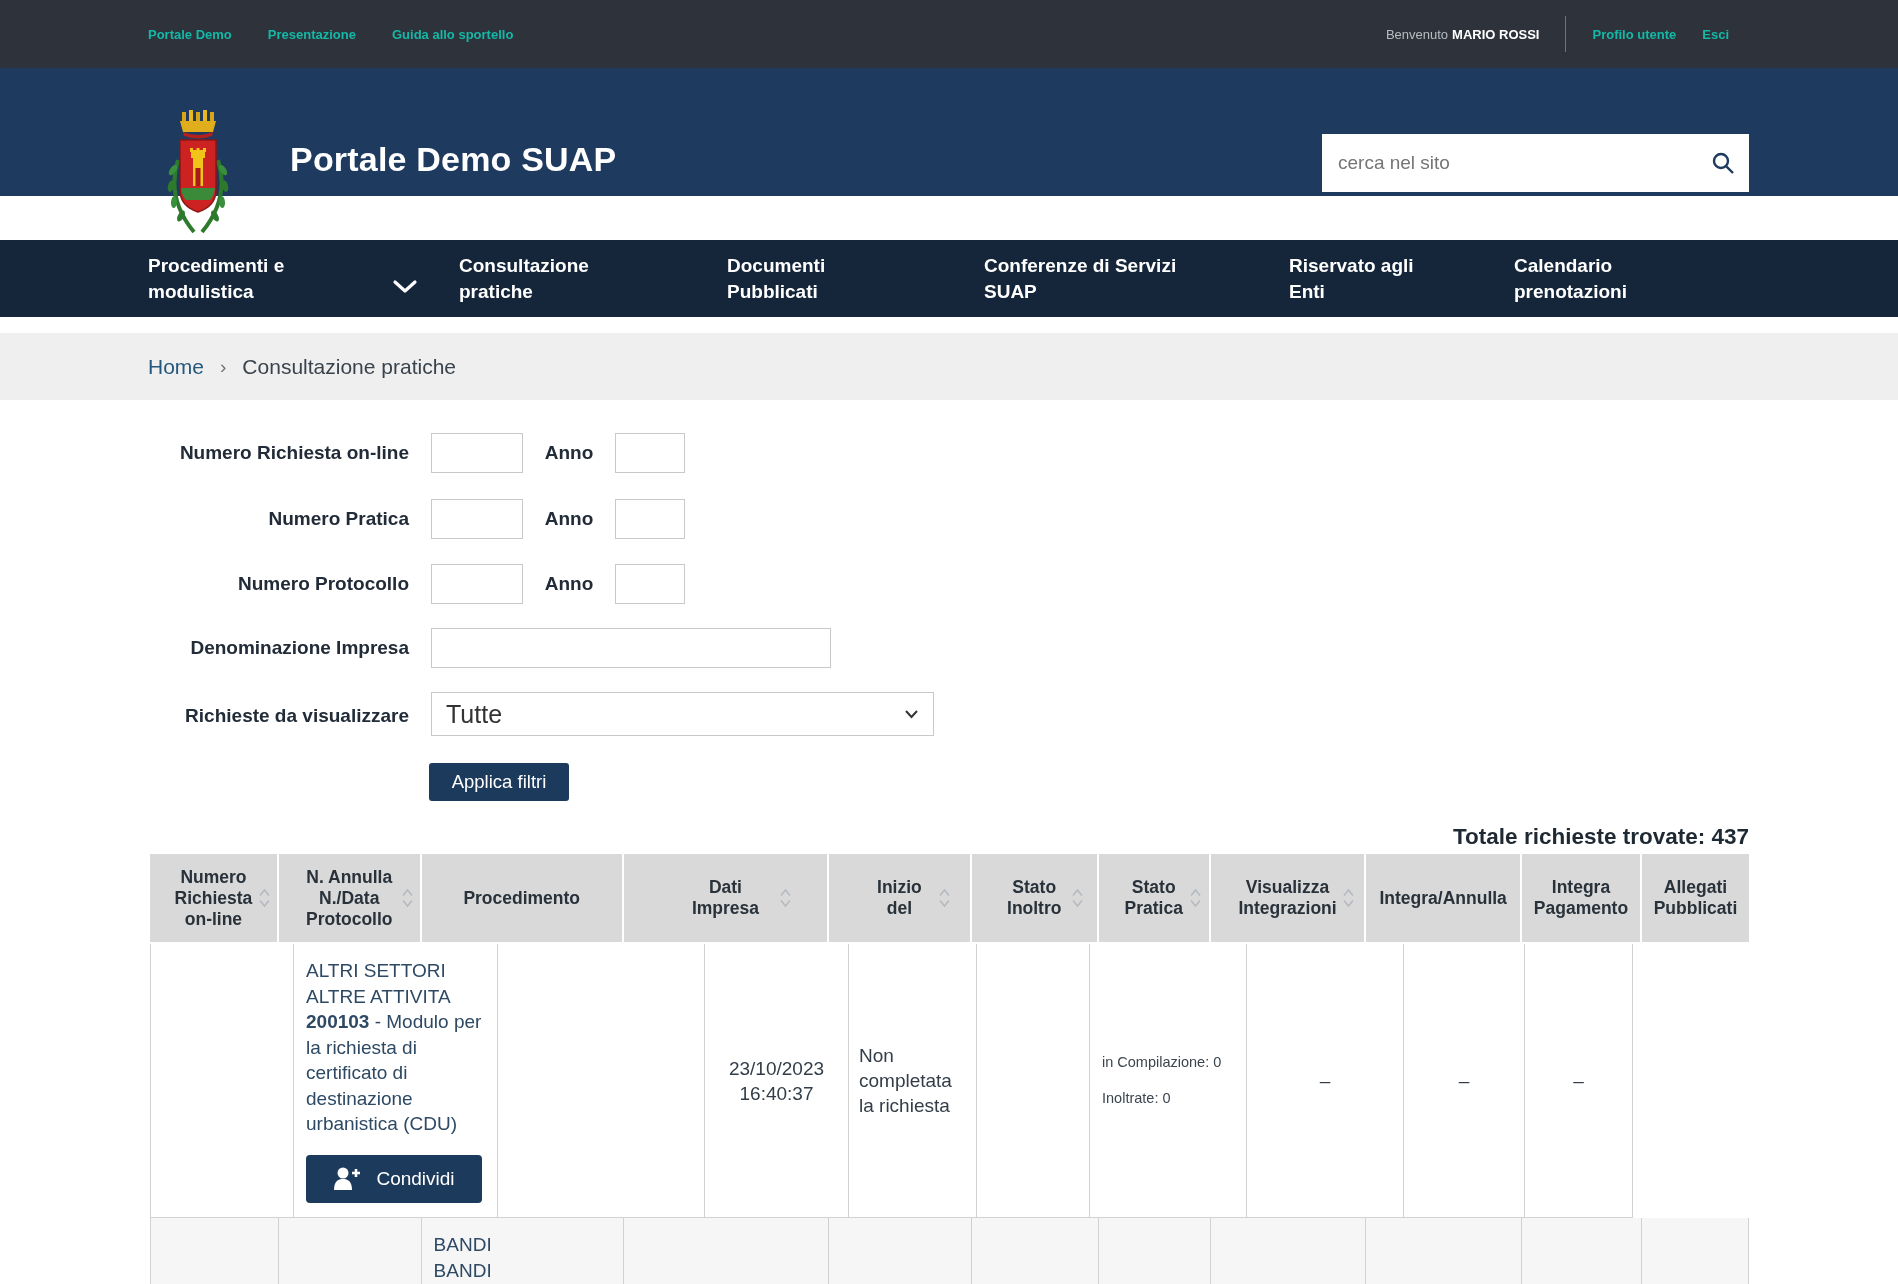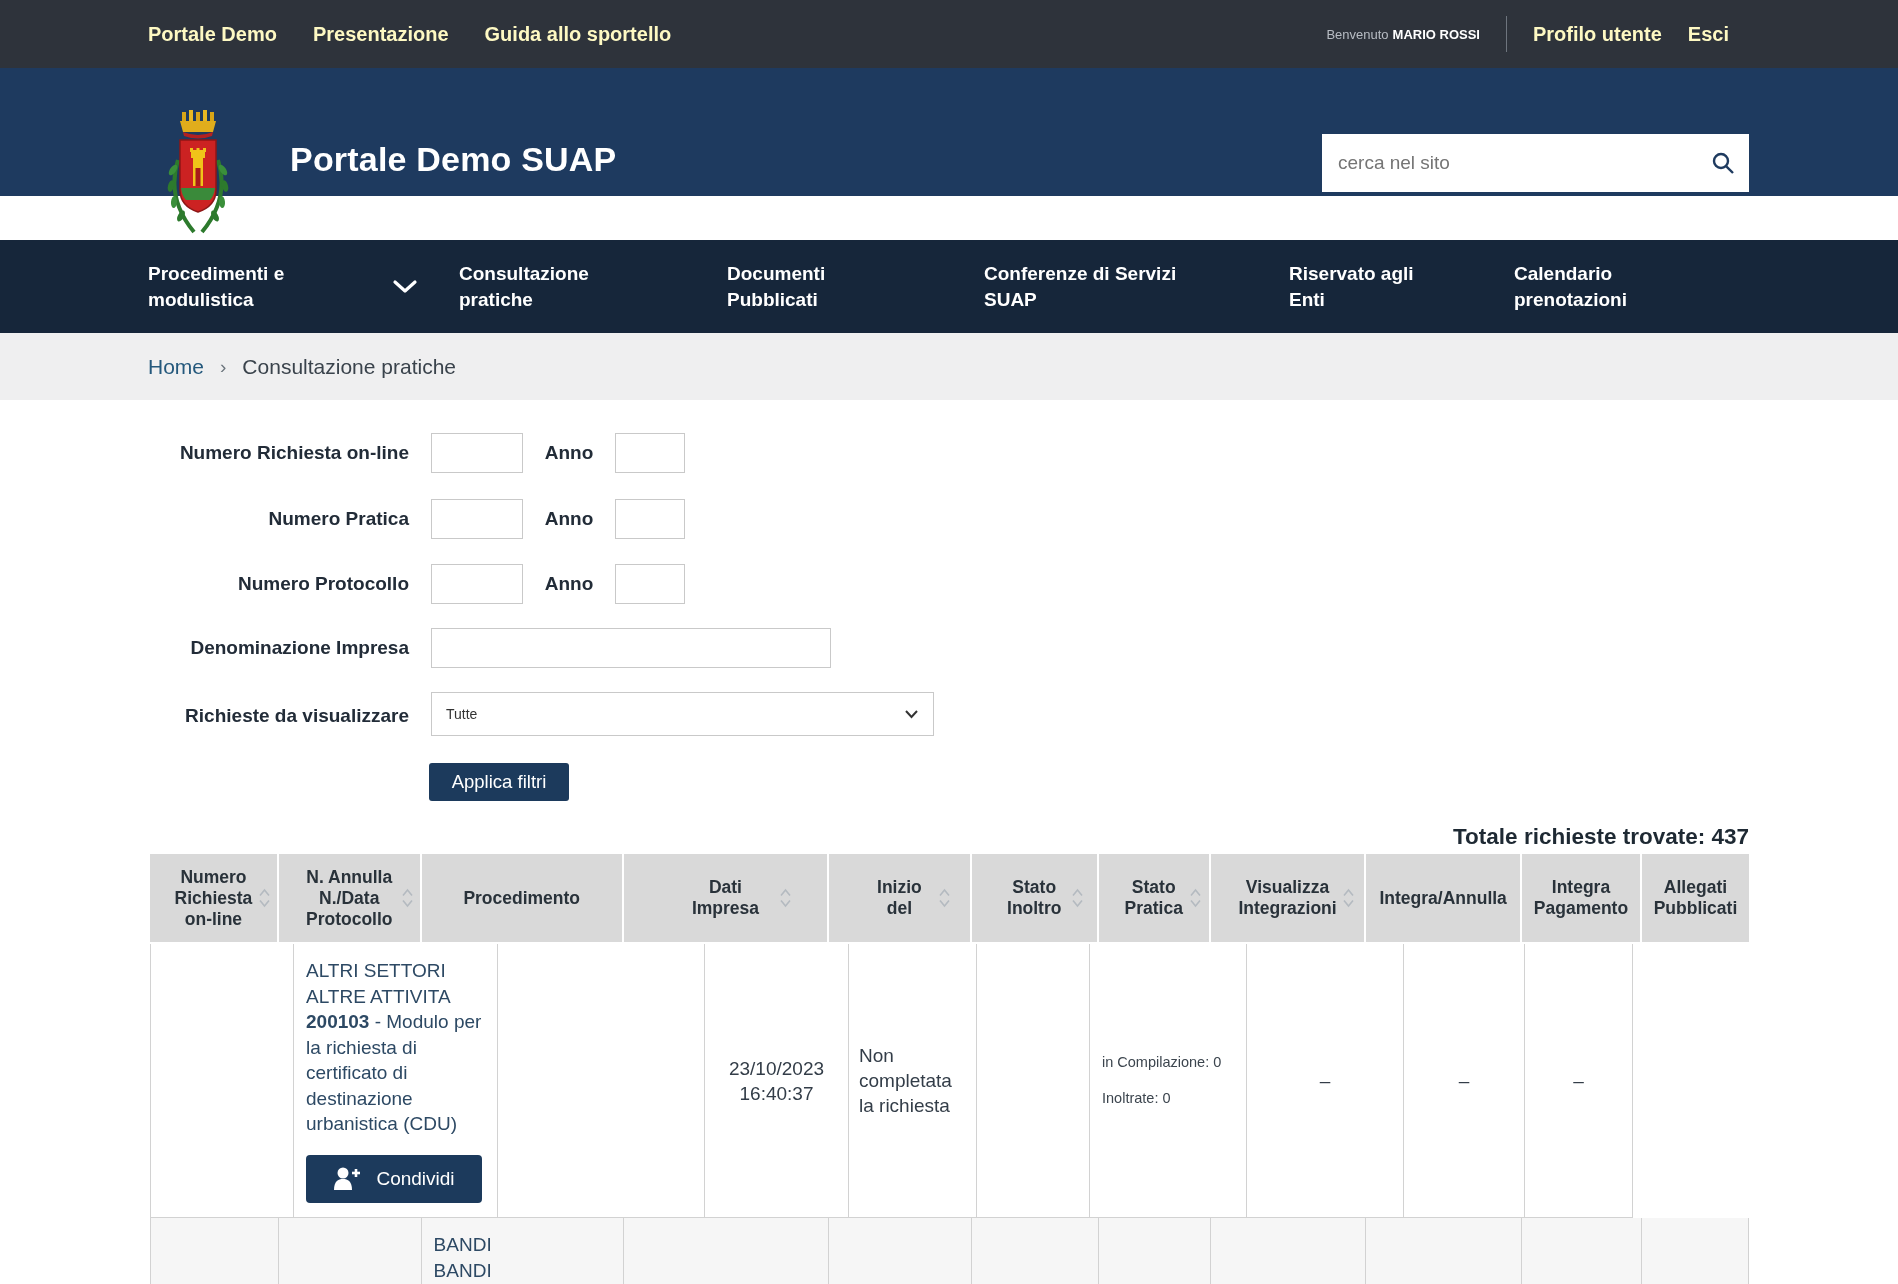--- a/index.html
+++ b/index.html
@@ -12,21 +12,21 @@
     color: #212b35;
   }
   .pre { white-space: pre-line; }
 
   
   .topbar {
     position:absolute; left:0; top:0; width:1898px; height:68px;
     background:#2e333b; display:flex; align-items:center;
   }
   .topbar-left { margin-left:148px; display:flex; gap:36px; }
-  .topbar-link { color:#fef9c3; font-weight:bold; font-size:20px; cursor:pointer; }
+  .topbar-link { color:#14b8a6; font-weight:bold; font-size:13px; cursor:pointer; }
   .topbar-right { margin-left:auto; margin-right:169px; display:flex; align-items:center; gap:26px; }
   .welcome { color:#b7bcc3; font-size:13px; }
   .welcome .uname { color:#ffffff; font-weight:bold; margin-left:4px; }
   .v-divider { width:1px; height:36px; background:#6e757e; }
 
   
   .header {
     position:absolute; left:0; top:68px; width:1898px; height:128px;
     background:#1e3a5f;
   }
@@ -42,21 +42,21 @@
   .searchbox input {
     width:100%; height:100%; border:none; outline:none;
     font-family:"Liberation Sans", sans-serif;
     font-size:19px; color:#495057; padding:0 75px 0 16px; background:transparent;
   }
   .searchbox input::placeholder { color:#757575; opacity:1; }
   .search-ic { position:absolute; right:14px; top:17px; cursor:pointer; }
 
   
   .nav {
-    position:absolute; left:0; top:240px; width:1898px; height:93px;
+    position:absolute; left:0; top:240px; width:1898px; height:77px;
     background:#16263a;
   }
   .nav-item {
     position:absolute; top:50%; transform:translateY(-50%);
     color:#ffffff; font-weight:bold; font-size:19px; line-height:26px;
     cursor:pointer;
   }
   .nav-chevron { position:absolute; left:392px; top:39px; }
 
   
@@ -78,21 +78,21 @@
     position:absolute; border:1px solid #c9c9c9; background:#fff; height:40px;
     font-family:"Liberation Sans", sans-serif; font-size:18px; color:#333; padding:0 8px; outline:none;
   }
   .anno-label {
     position:absolute; left:523px; width:92px; text-align:center;
     font-weight:bold; font-size:19px; color:#222c38; line-height:40px;
   }
   .f-select {
     position:absolute; left:431px; top:692px; width:503px; height:44px;
     border:1px solid #c9c9c9; background:#fff; appearance:none; -webkit-appearance:none;
-    font-family:"Liberation Sans", sans-serif; font-size:14px; color:#333; padding:0 20px 0 14px; outline:none;
+    font-family:"Liberation Sans", sans-serif; font-size:25px; color:#333; padding:0 20px 0 14px; outline:none;
   }
   .select-chevron { position:absolute; left:904px; top:709px; pointer-events:none; }
   .apply-btn {
     position:absolute; left:429px; top:763px; width:140px; height:38px;
     background:#1c3a5c; color:#ffffff; border:none; border-radius:3px;
     font-family:"Liberation Sans", sans-serif; font-size:18.5px; cursor:pointer;
   }
 
   
   .total {

